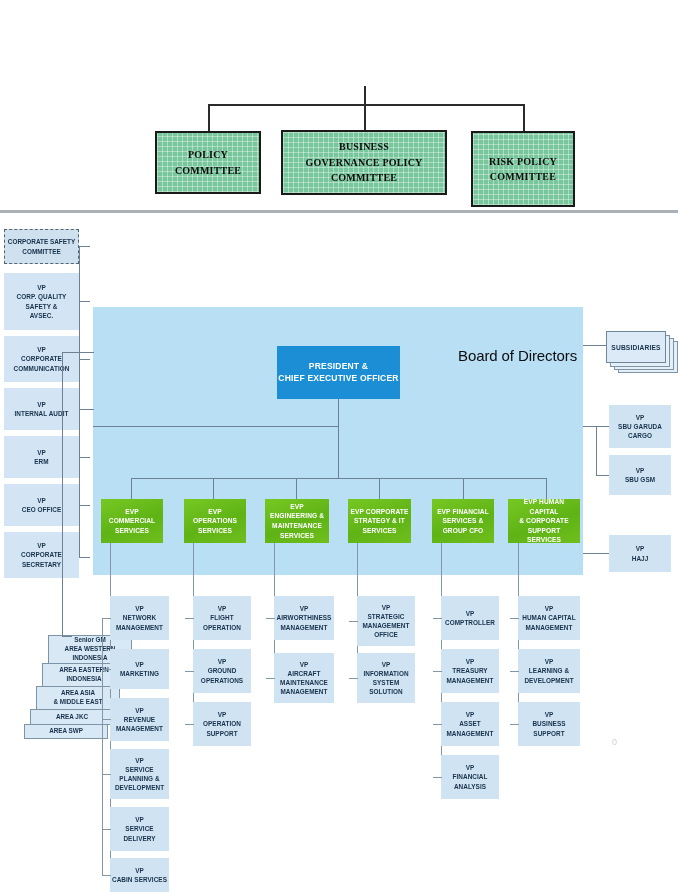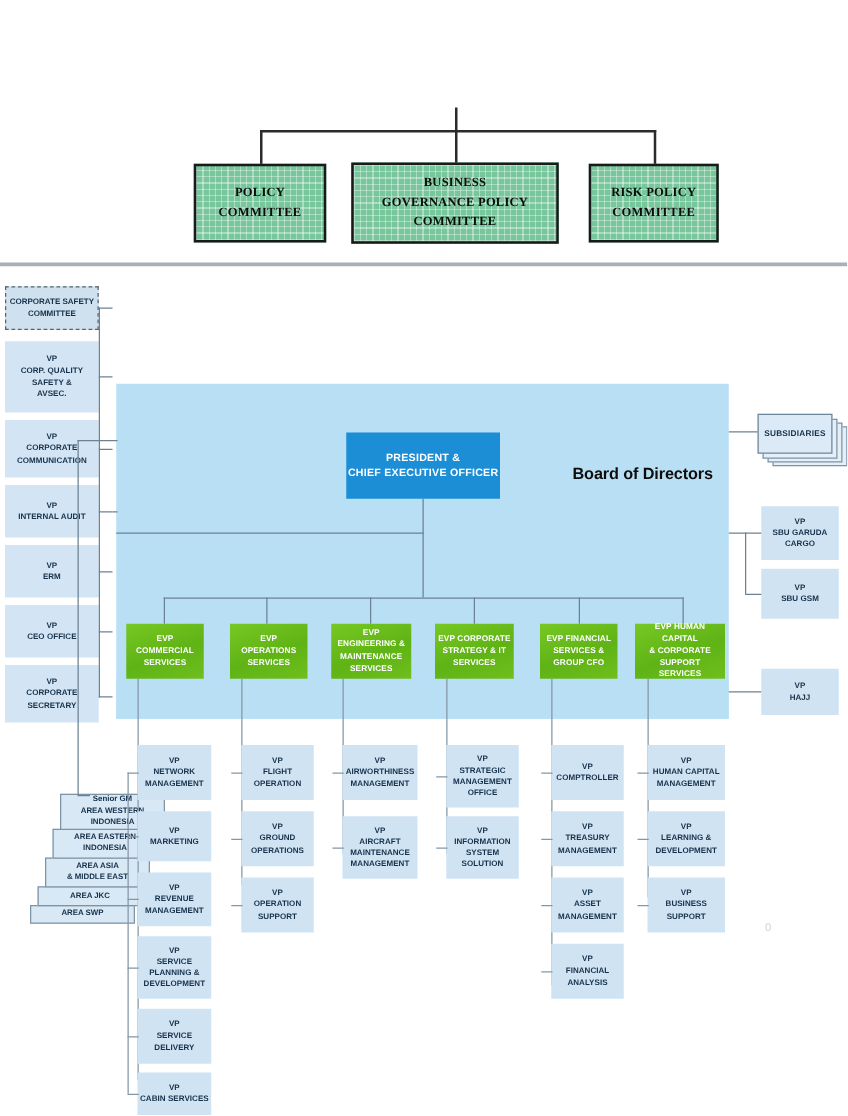--- a/index.html
+++ b/index.html
@@ -51,21 +51,21 @@
   
   .panel{background:#b9dff5;}
 
   .ceo{
     background:#1b8ed6;
     color:#ffffff;
     display:flex;align-items:center;justify-content:center;text-align:center;
     font-size:8.5px;font-weight:bold;line-height:1.35;letter-spacing:.2px;
   }
   .bodlabel{
-    color:#0d0d0d;font-weight:bold;font-size:13px;letter-spacing:-.1px;margin-top:24px;
+    color:#0d0d0d;font-weight:normal;font-size:15px;letter-spacing:-.1px;
   }
 
   .evp{
     background:linear-gradient(160deg,#77c823 0%,#5fb315 55%,#6fbf1d 100%);
     color:#ffffff;
     display:flex;align-items:center;justify-content:center;text-align:center;
     font-size:6.6px;font-weight:bold;line-height:1.45;letter-spacing:.1px;
     padding:2px;
   }
 
@@ -127,21 +127,21 @@
     </div>
 
     <div class="abs topbox cmte" style="left:281px;top:130px;width:166px;height:65px;">
       <div>
         <div>BUSINESS</div>
         <div>GOVERNANCE POLICY</div>
         <div>COMMITTEE</div>
       </div>
     </div>
 
-    <div class="abs topbox cmte" style="left:471px;top:131px;width:104px;height:63px;">
+    <div class="abs topbox cmte" style="left:471px;top:131px;width:104px;height:76px;">
       <div>
         <div>RISK POLICY</div>
         <div>COMMITTEE</div>
       </div>
     </div>
   </div>
 
   <div class="abs rule" style="left:0;top:210px;width:678px;height:3px;"></div>
 
   <div class="abs" style="left:0;top:213px;width:678px;height:680px;">

